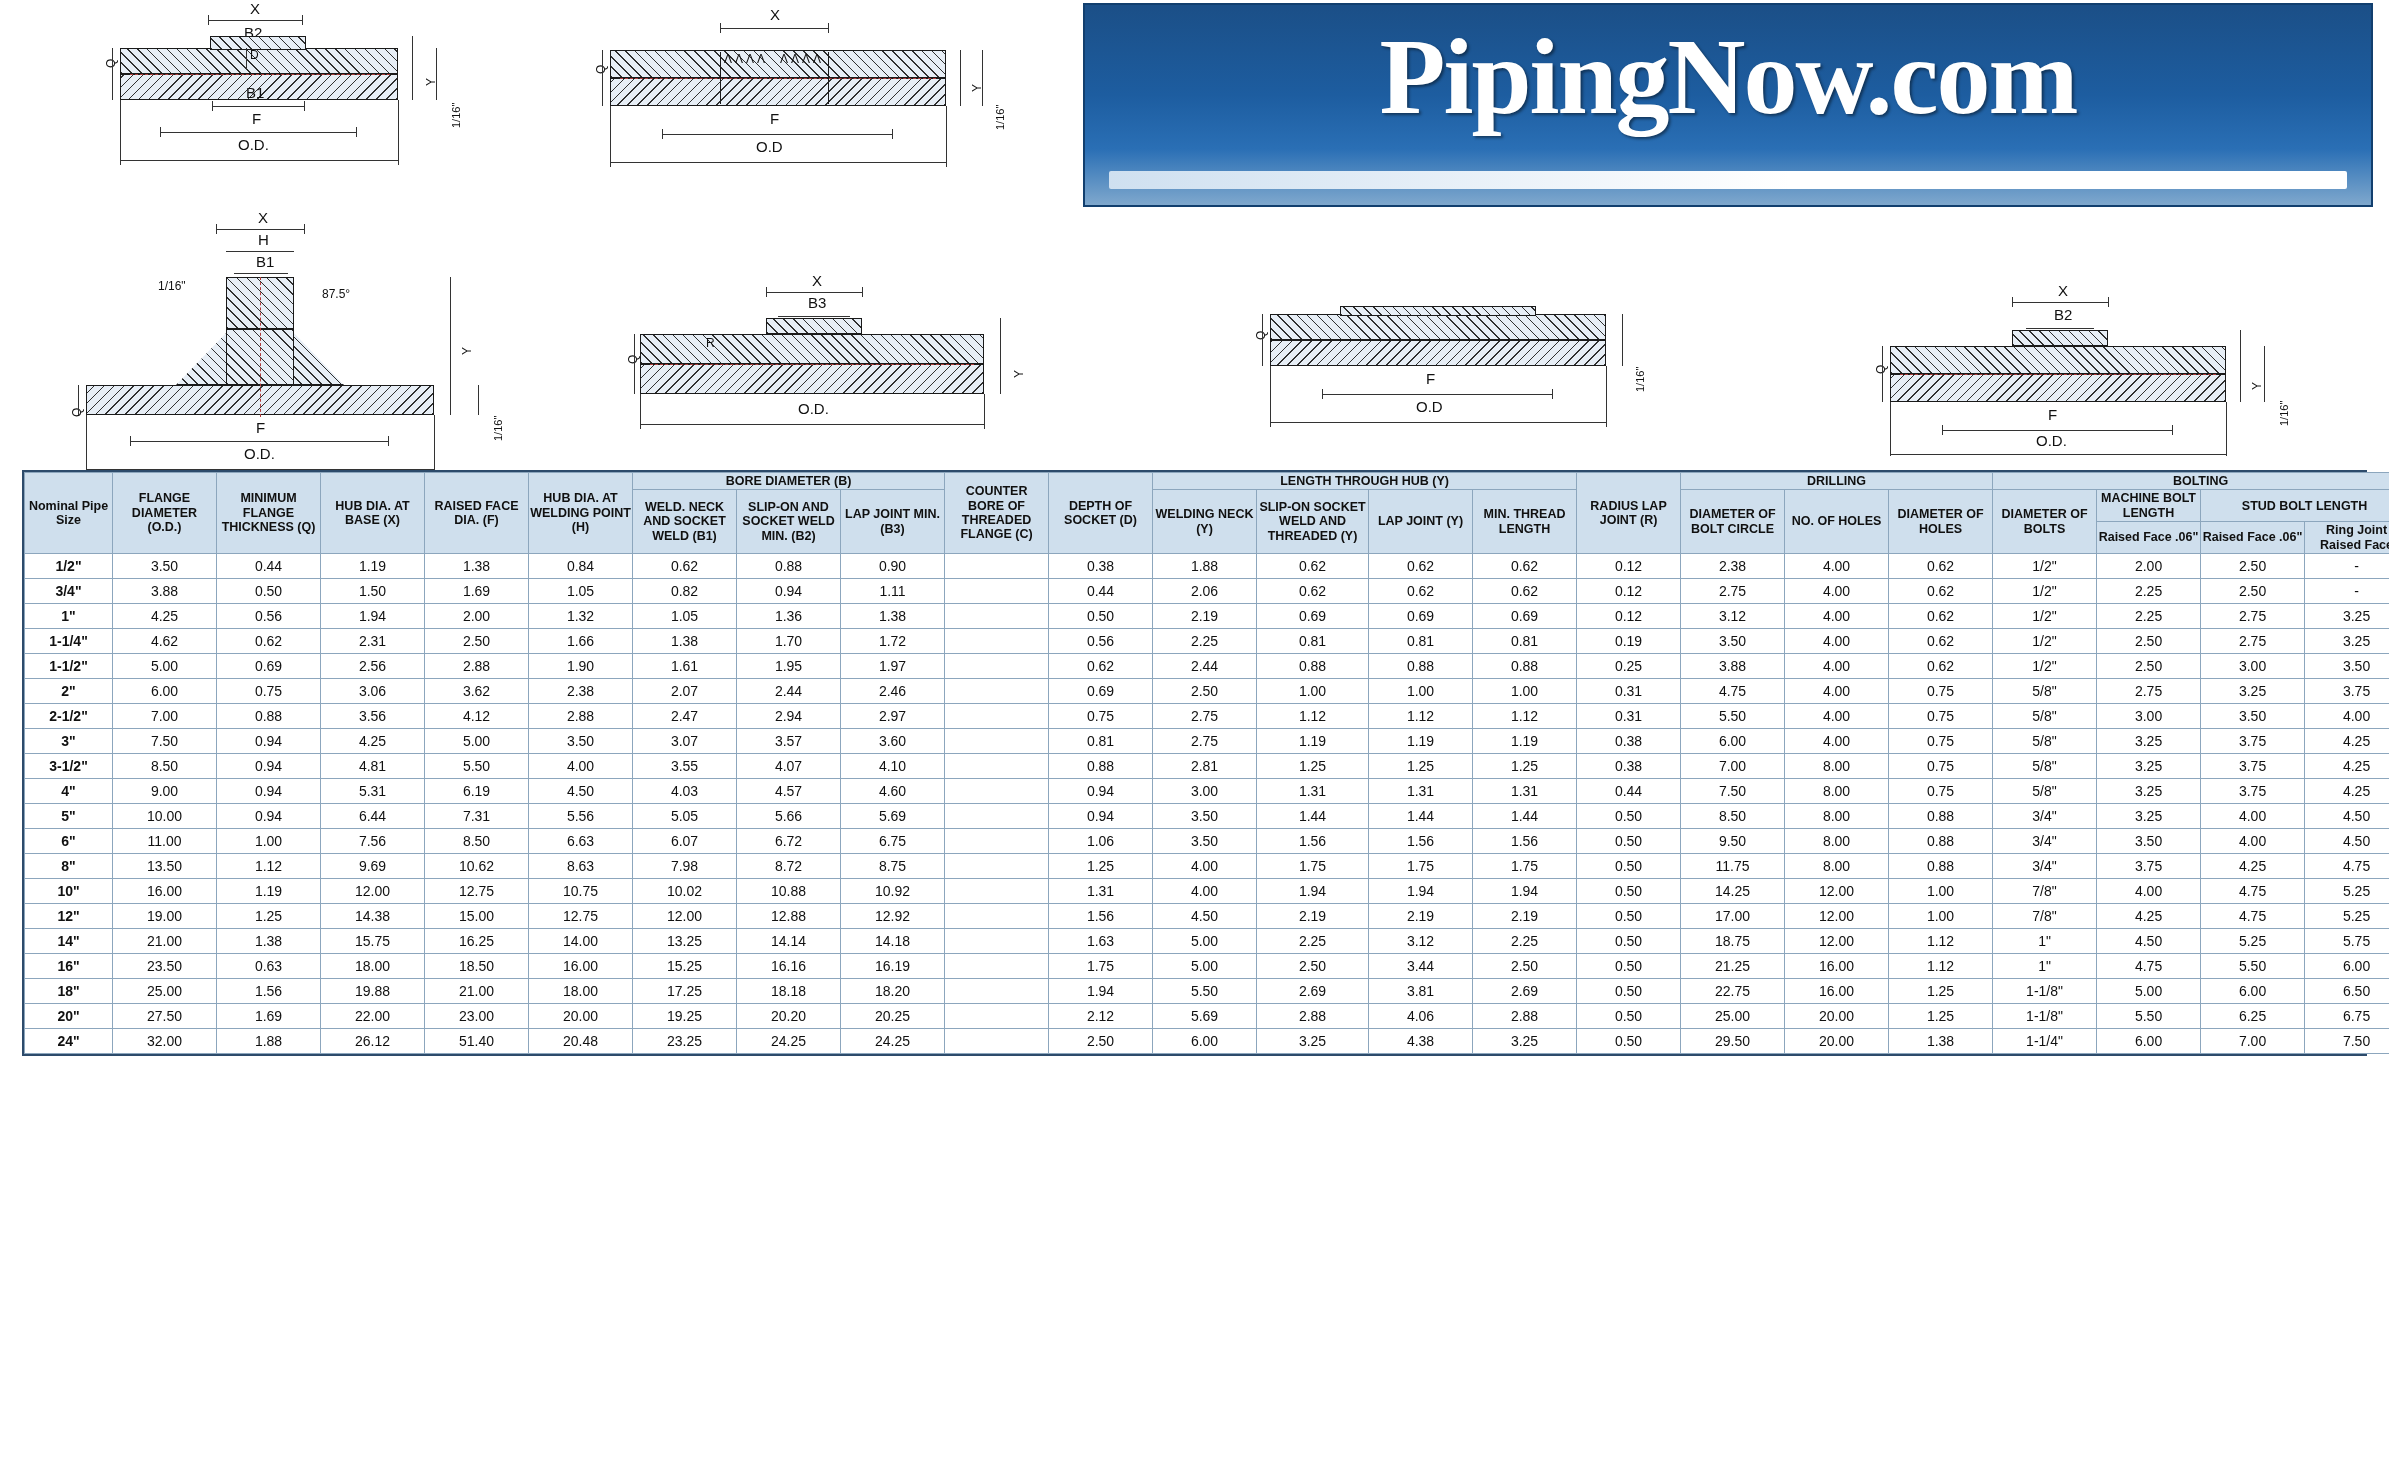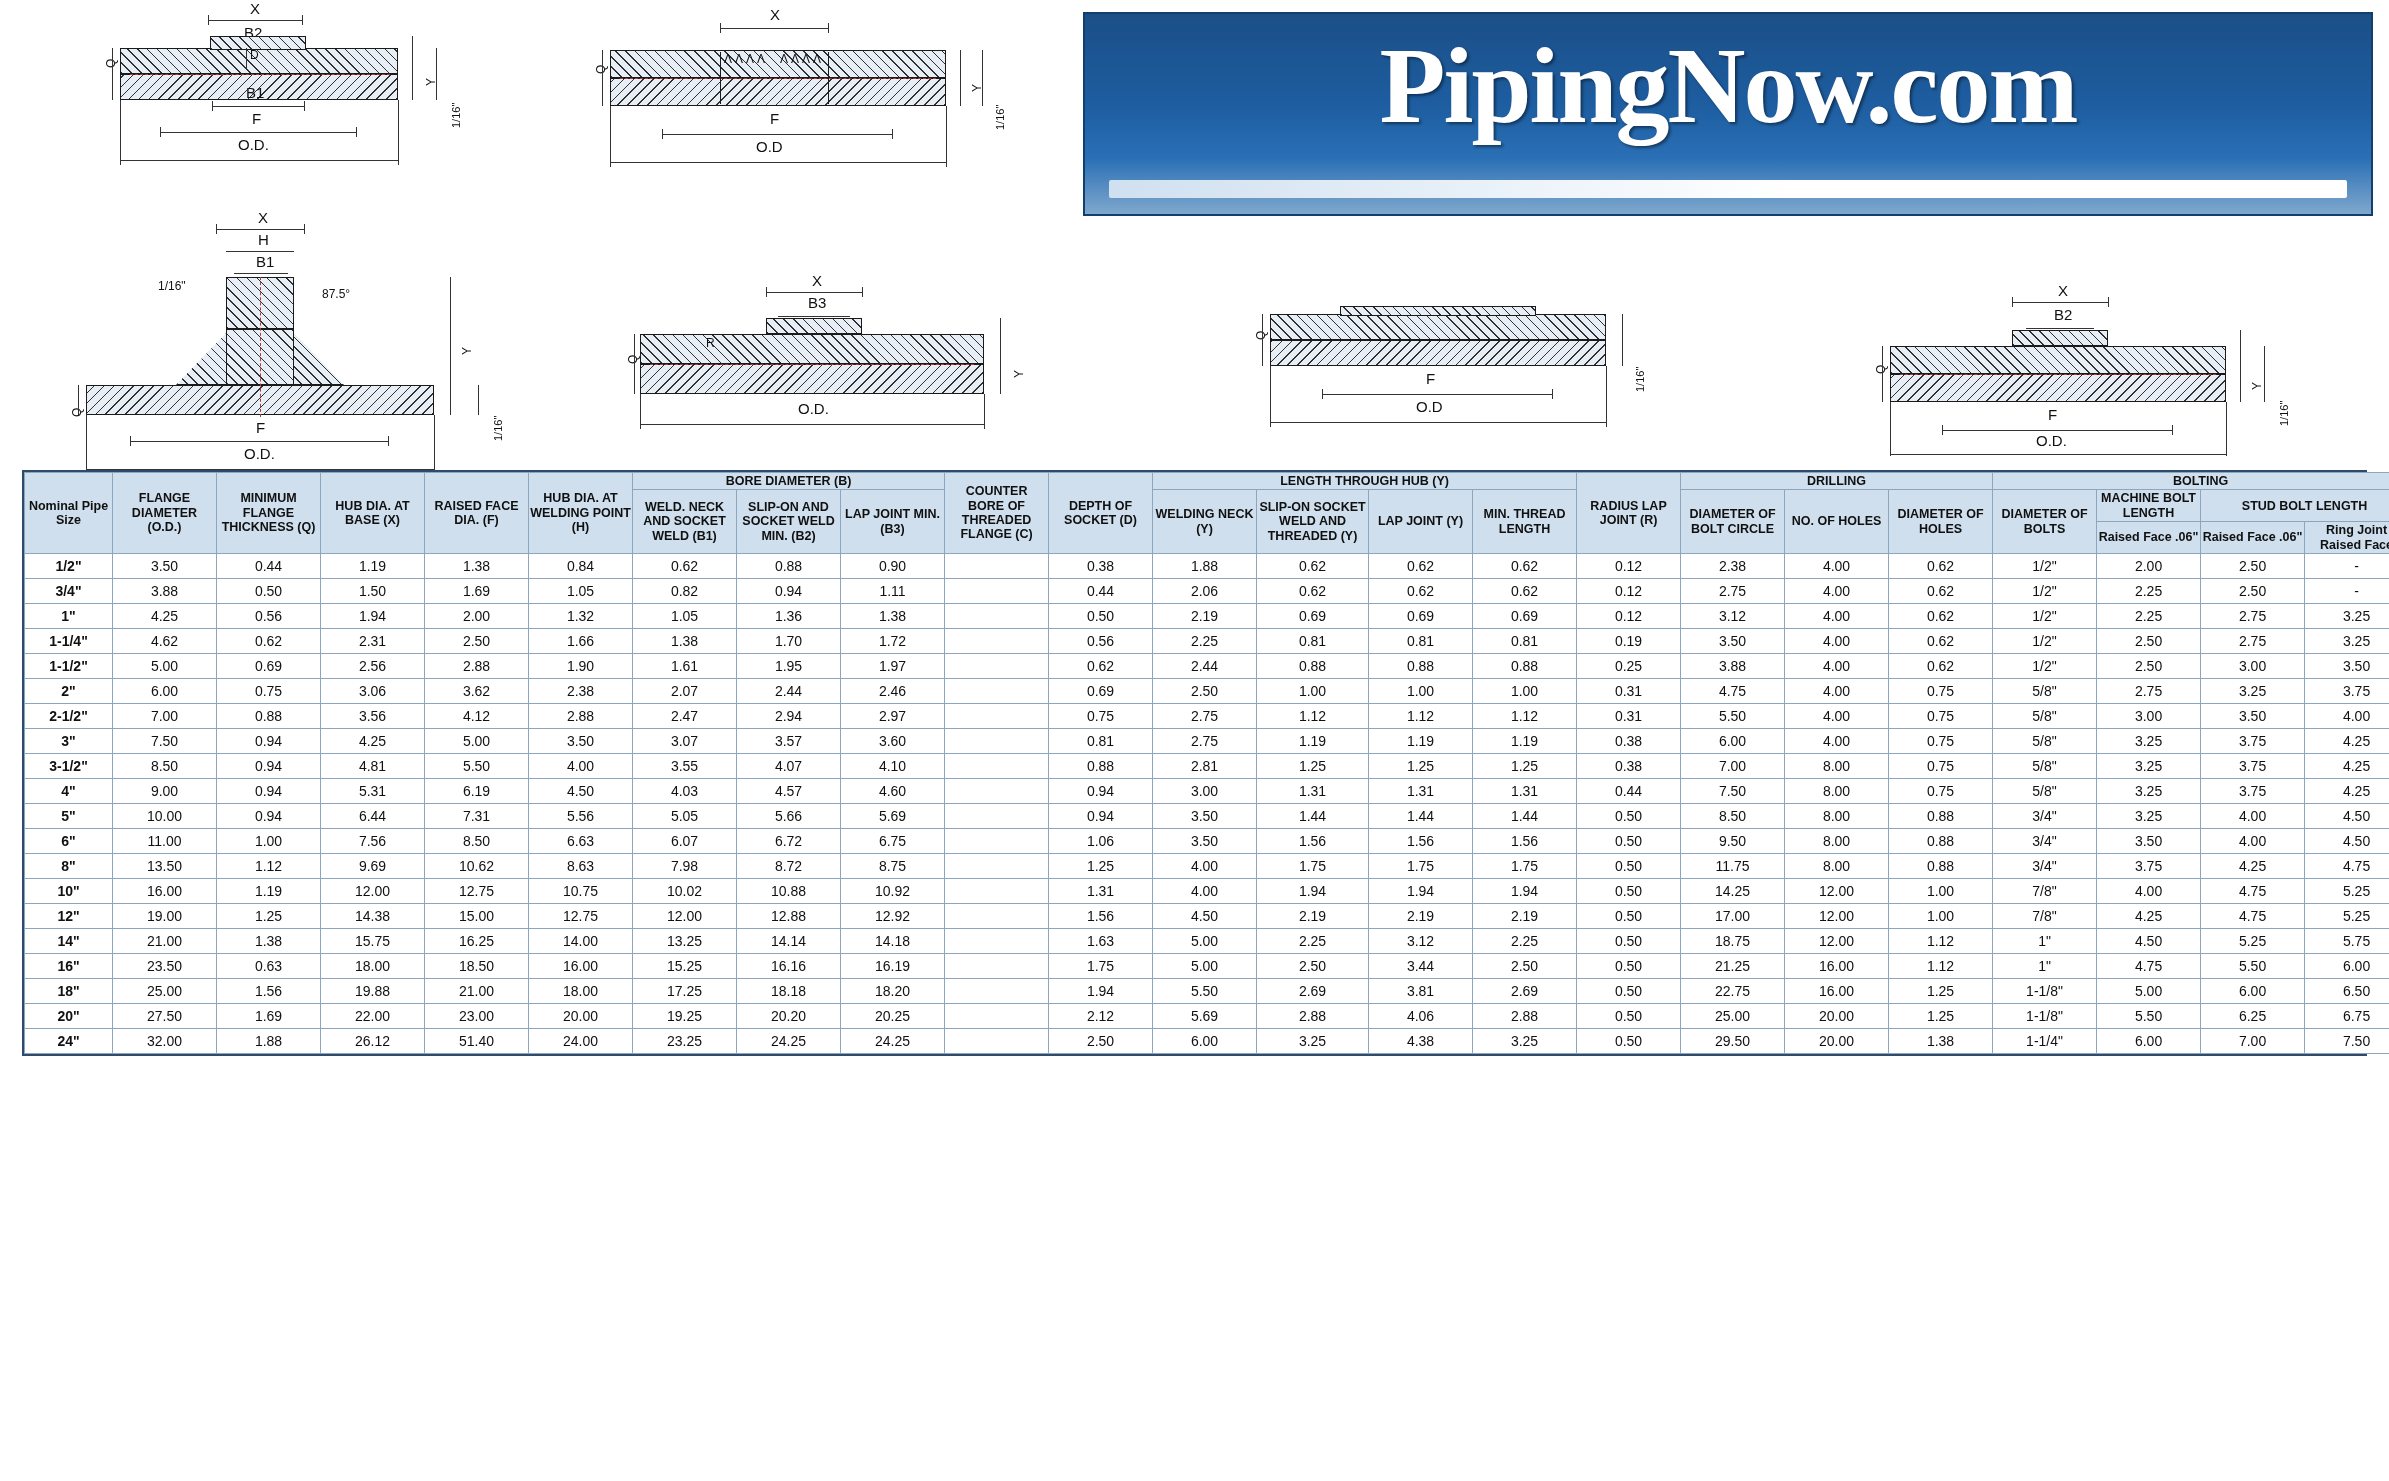--- a/index.html
+++ b/index.html
@@ -13,21 +13,21 @@
     width: 2389px;
     height: 1481px;
     background: #ffffff;
     overflow: hidden;
   }
 
   
   .logo-banner {
     position: absolute;
     left: 1083px;
-    top: 12px;
+    top: 3px;
     width: 1290px;
     height: 204px;
     background: linear-gradient(180deg, #1b4f87 0%, #1d5da0 45%, #2a6fb5 72%, #7fa8cd 100%);
     border: 2px solid #123f6e;
     box-sizing: border-box;
   }
   .logo-text {
     position: absolute;
     left: 0;
     top: 10px;
@@ -944,21 +944,21 @@
             <td>5.50</td>
             <td>6.25</td>
             <td>6.75</td>
           </tr>
           <tr>
             <td class="size">24"</td>
             <td>32.00</td>
             <td>1.88</td>
             <td>26.12</td>
             <td>51.40</td>
-            <td>24.00</td>
+            <td>20.48</td>
             <td>23.25</td>
             <td>24.25</td>
             <td>24.25</td>
             <td></td>
             <td>2.50</td>
             <td>6.00</td>
             <td>3.25</td>
             <td>4.38</td>
             <td>3.25</td>
             <td>0.50</td>

